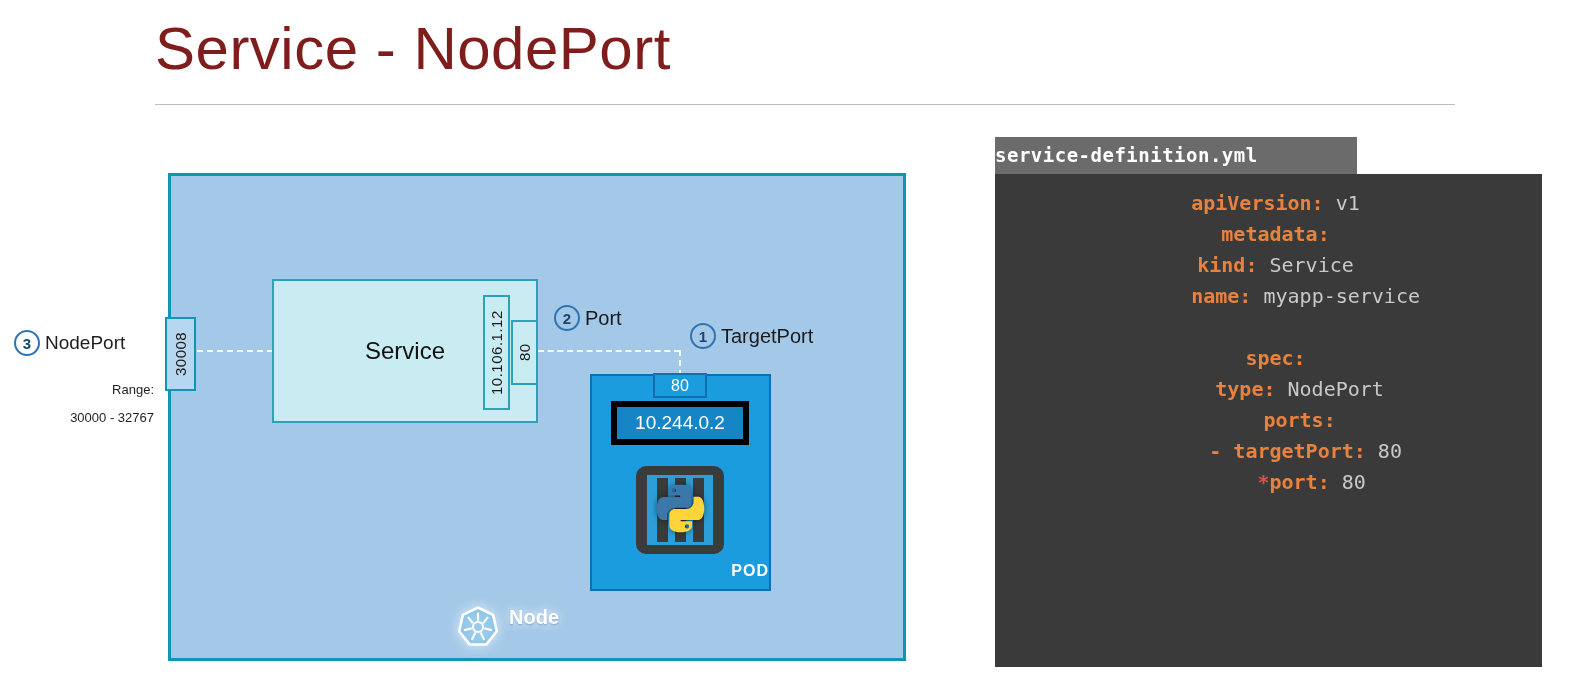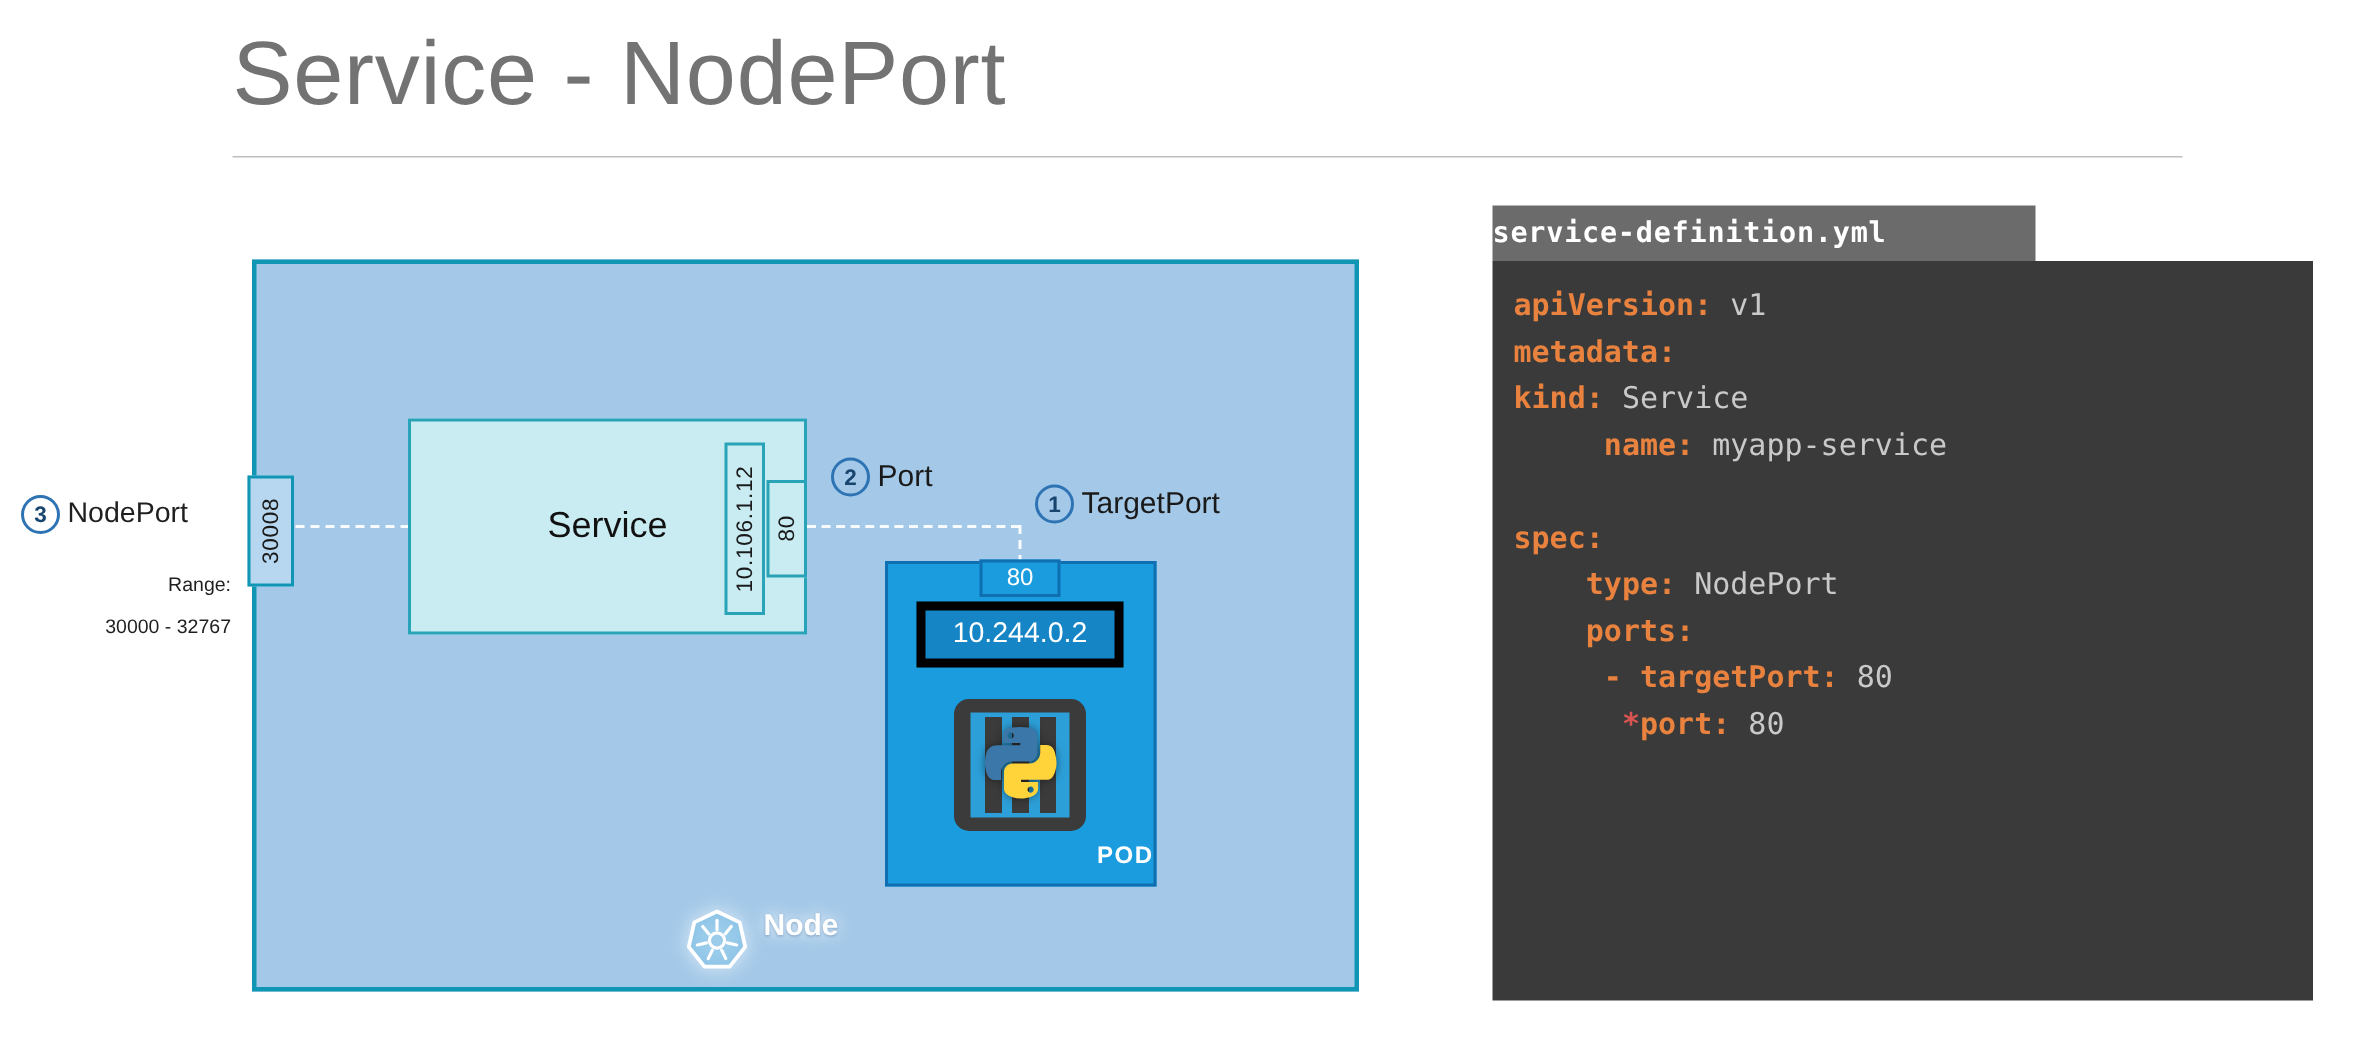--- a/index.html
+++ b/index.html
@@ -9,21 +9,21 @@
     width: 1581px;
     height: 696px;
     background: #ffffff;
     font-family: "Liberation Sans", sans-serif;
     overflow: hidden;
   }
 
   
   .title {
     position:absolute; left:155px; top:14px; margin:0;
-    font-size:60px; font-weight:300; color:#737373; letter-spacing:0.5px;
+    font-size:60px; font-weight:300; color:#7f1d1d; letter-spacing:0.5px;
   }
   .title-rule {
     position:absolute; left:155px; top:104px; width:1300px; height:0;
     border-top:1px solid #bdbdbd;
   }
 
   
   .np-annot { position:absolute; left:14px; top:330px; width:150px; }
   .annot-row { display:flex; align-items:center; gap:5px; }
   .circle-badge {
@@ -119,21 +119,21 @@
     position:absolute; left:995px; top:137px; width:362px; height:37px;
     background:#6B6B6B; color:#fff;
     font-family:"DejaVu Sans Mono", monospace; font-size:19px; font-weight:700;
     line-height:37px; letter-spacing:0.5px;
   }
   .code-panel {
     position:absolute; left:995px; top:174px; width:547px; height:493px;
     background:var(--code-bg,#3A3A3A);
     padding:14px 0 0 14px;
   }
-  .code-line { white-space:pre; font-family:"DejaVu Sans Mono", monospace; font-size:20px; line-height:31px; }
+  .code-line { white-space:pre; font-family:"DejaVu Sans Mono", monospace; font-size:20px; line-height:31px;text-align:center; }
   .seg-key  { color:var(--code-key,#E8823E); font-weight:700; }
   .seg-val  { color:var(--code-value,#C9C9C9); }
   .seg-star { color:#D85450; font-weight:700; }
 </style>
 </head>
 <body>
 
 <div class="stage">
 
   <h1 class="title">Service - NodePort</h1>

